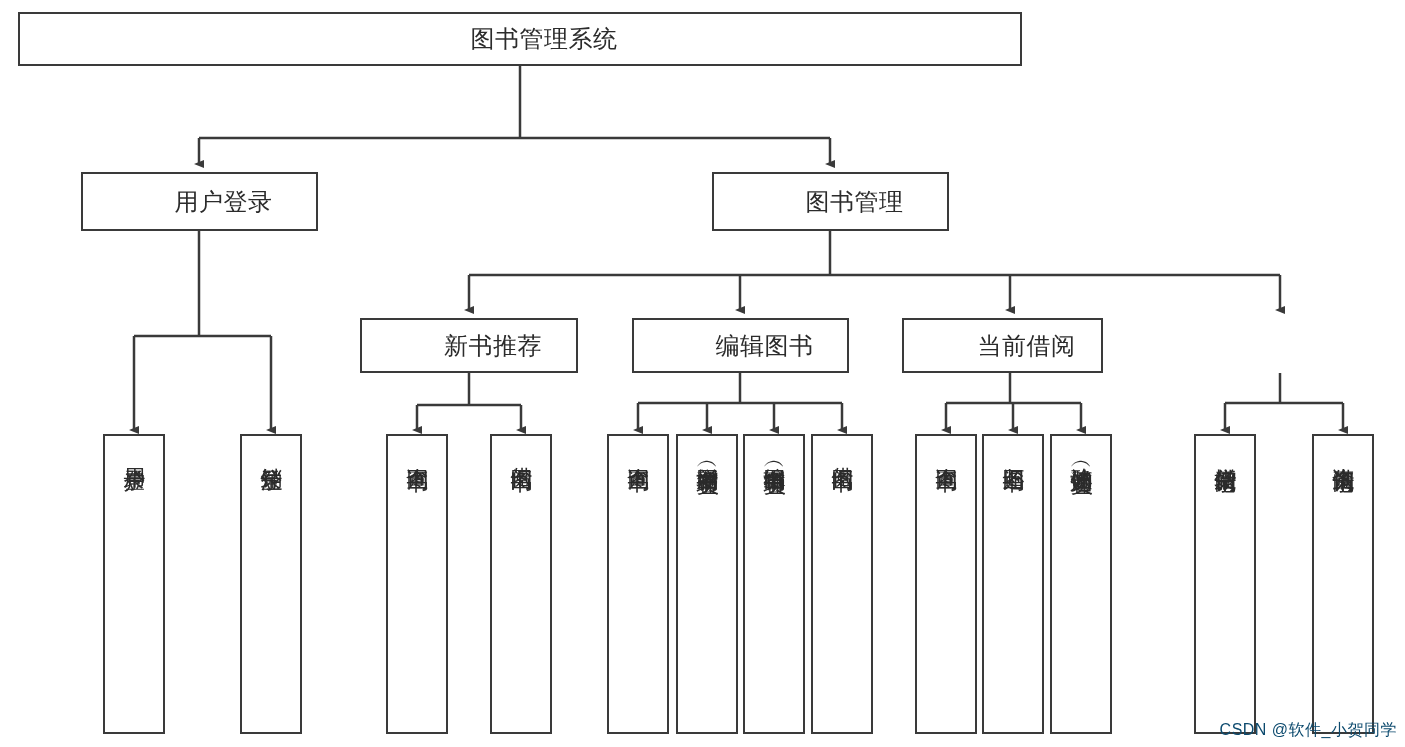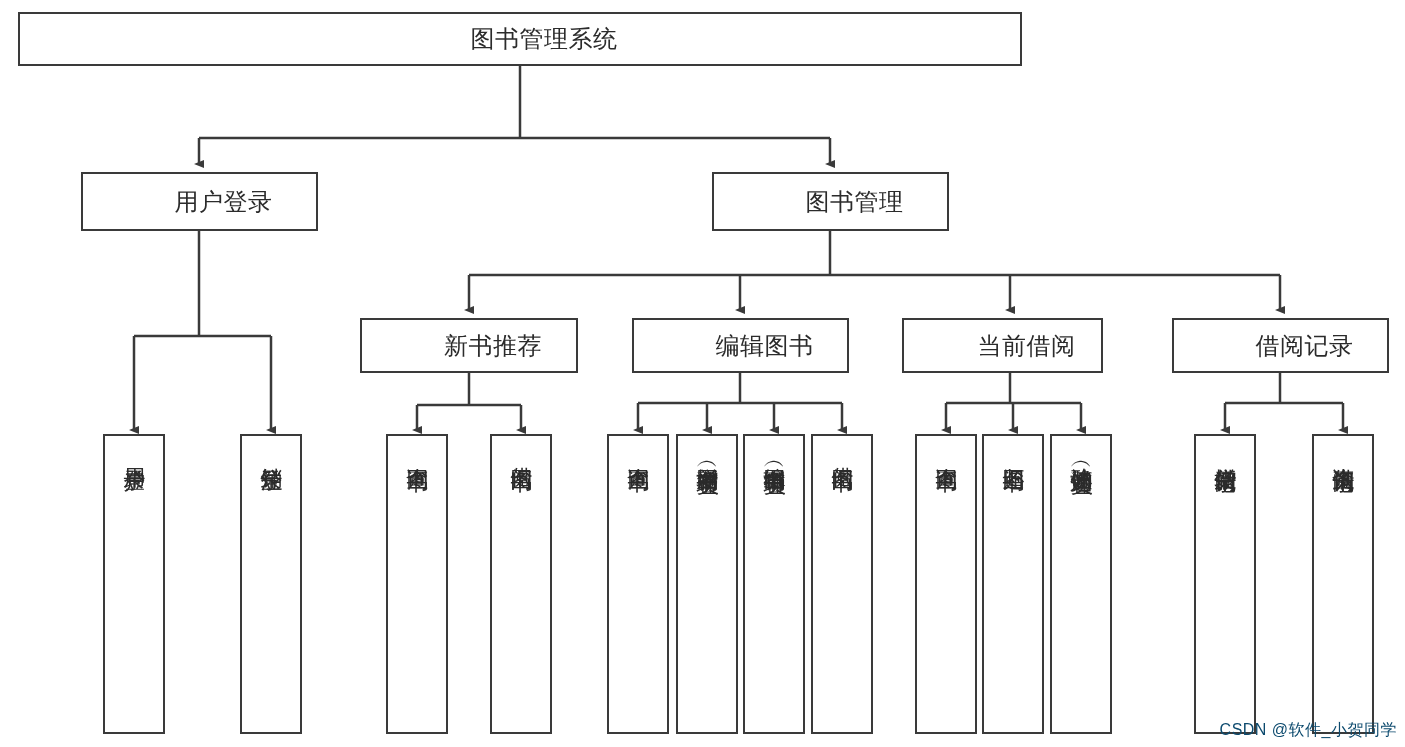--- a/index.html
+++ b/index.html
@@ -120,21 +120,20 @@
   </svg>
 
   <div class="node h-node root-node" style="left:18px; top:12px; width:1004px; height:54px;">图书管理系统</div>
 
   <div class="node h-node" style="left:81px; top:172px; width:237px; height:59px;">用户登录</div>
   <div class="node h-node" style="left:360px; top:318px; width:218px; height:55px;">新书推荐</div>
 
   <div class="node h-node" style="left:712px; top:172px; width:237px; height:59px;">图书管理</div>
   <div class="node h-node" style="left:632px; top:318px; width:217px; height:55px;">编辑图书</div>
   <div class="node h-node" style="left:902px; top:318px; width:201px; height:55px;">当前借阅</div>
-  <div class="node h-node" style="left:1172px; top:318px; width:217px; height:55px;">借阅记录</div>
 
   <div class="node v-node" style="left:103px; top:434px; width:62px; height:300px;">
     <span class="vtext">用户登录</span>
   </div>
   <div class="node v-node" style="left:240px; top:434px; width:62px; height:300px;">
     <span class="vtext">注销登录</span>
   </div>
 
   <div class="node v-node" style="left:386px; top:434px; width:62px; height:300px;">
     <span class="vtext">查询图书</span>

